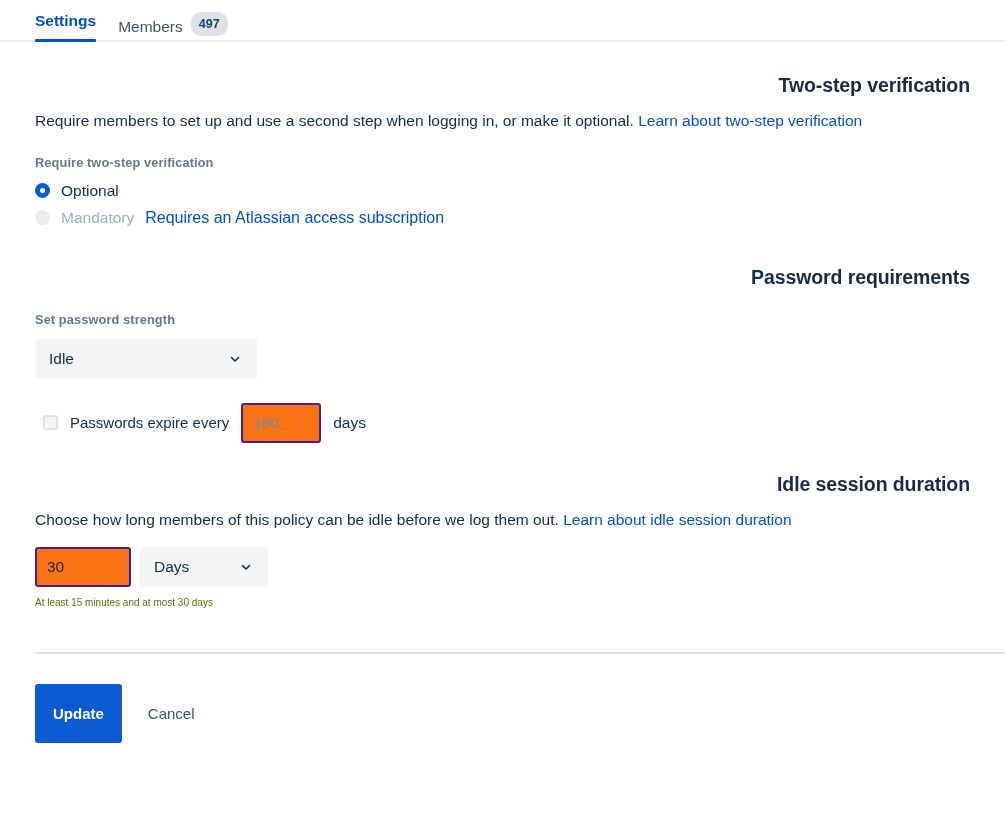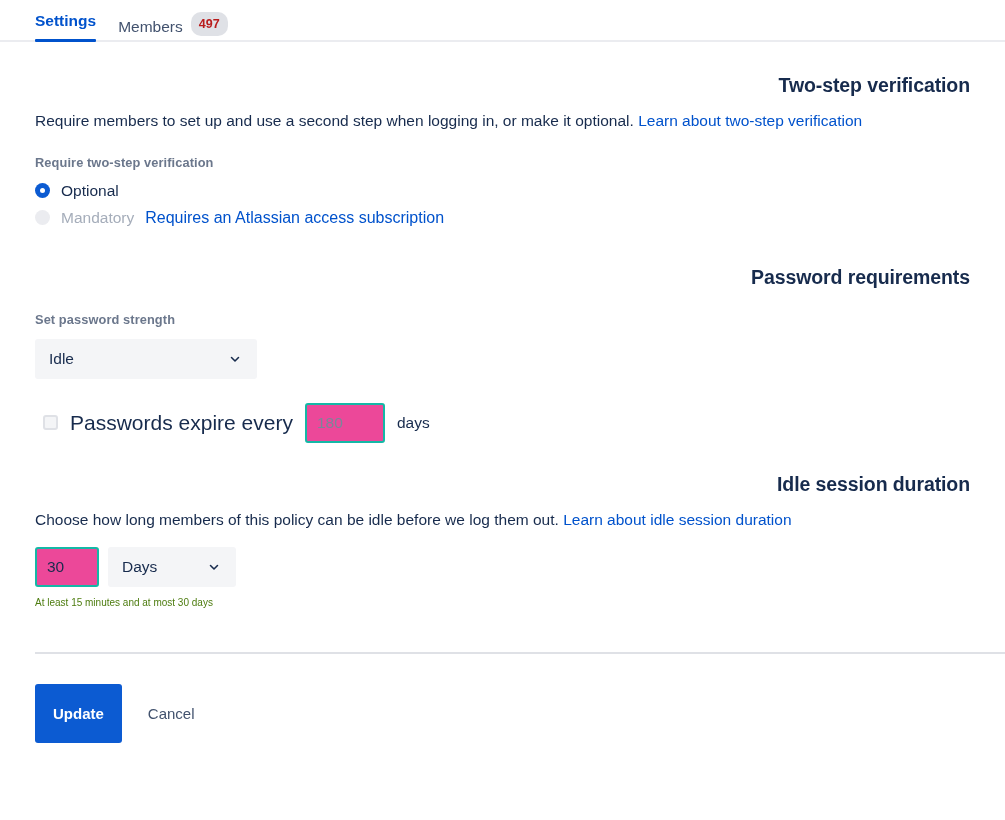--- a/index.html
+++ b/index.html
@@ -64,21 +64,21 @@
   }
   .tab-badge {
     display: inline-flex;
     align-items: center;
     justify-content: center;
     min-width: 24px;
     height: 20px;
     padding: 12px 8px;
     border-radius: 10px;
     background: #DFE1E6;
-    color: #b91c1c;
+    color: #0c4a6e;
     font-size: 12.5px;
     font-weight: 600;
     box-sizing: border-box;
   }
 
   
   .content {
     padding: 0 35px;
   }
   .section {
@@ -179,54 +179,54 @@
     justify-content: center;
     padding-right: 6px;
   }
   .chevron svg { display: block; }
 
   #strength-select { width: 222px; }
   #idle-unit-select { width: 128px; }
 
   .text-input {
     height: 40px;
-    background: #ec4899;
-    border: 2px solid #14b8a6;
+    background: #f97316;
+    border: 2px solid #4c1d95;
     border-radius: 3px;
     font-size: 15.5px;
     font-family: inherit;
     color: #172B4D;
     padding: 0 10px;
     box-sizing: border-box;
     outline: none;
   }
   .text-input::placeholder { color: #7A869A; opacity: 1; }
   #pw-days-input { width: 80px; }
-  #idle-value-input { width: 64px; }
+  #idle-value-input { width: 96px; }
 
   
   .checkbox-row {
     display: flex;
     align-items: center;
     gap: 12px;
     margin-top: 24px;
     padding-left: 8px;
   }
   .checkbox {
     width: 15px;
     height: 15px;
     border-radius: 3px;
     background: #F4F5F7;
     border: 2px solid #DFE1E6;
     box-sizing: border-box;
     flex: 0 0 auto;
     cursor: pointer;
   }
   .checkbox-label {
-    font-size: 21px;
+    font-size: 15px;
     color: #172B4D;
   }
   .unit-label {
     font-size: 15.5px;
     color: #172B4D;
   }
 
   
   .inline-row {
     display: flex;

